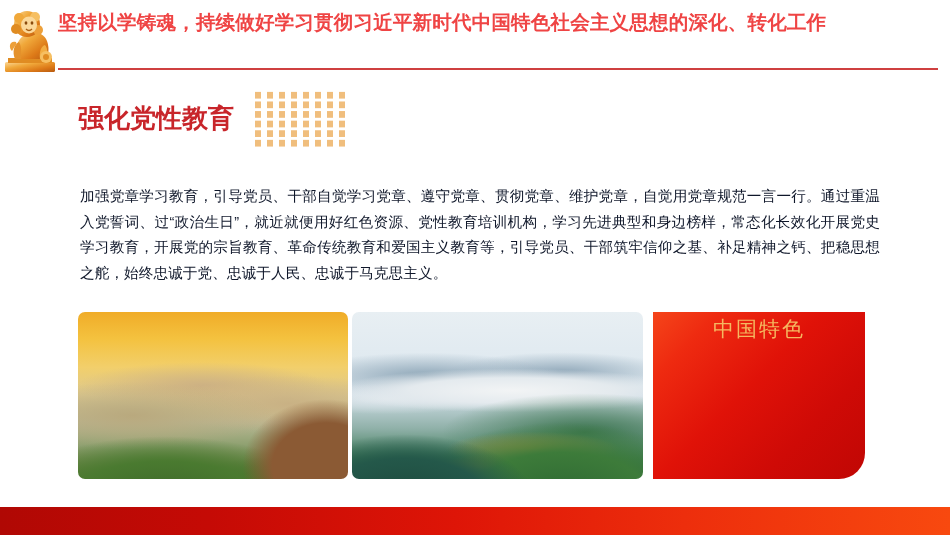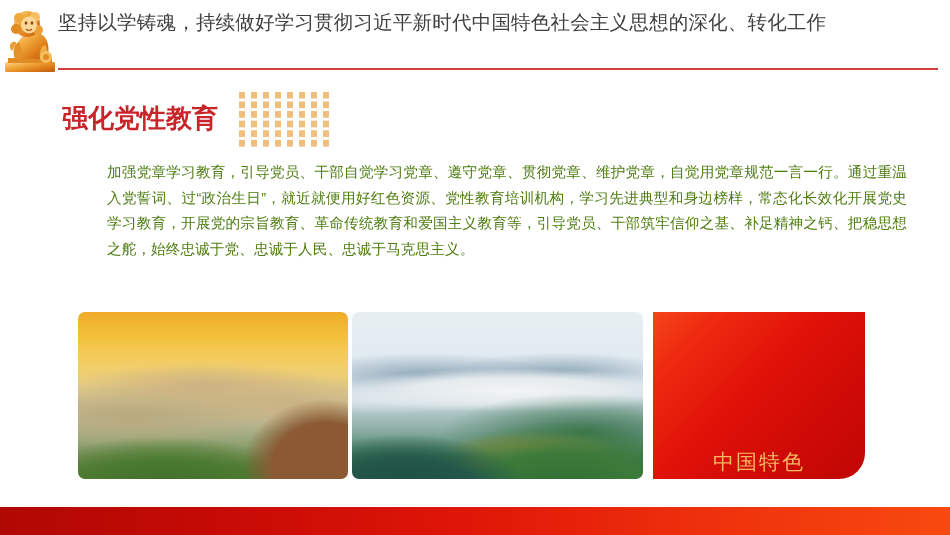--- a/index.html
+++ b/index.html
@@ -29,37 +29,37 @@
     width: 56px;
     height: 72px;
   }
   .header-title {
     position: absolute;
     left: 58px;
     top: 9px;
     width: 880px;
     font-size: 19.5px;
     line-height: 26px;
-    font-weight: normal;
-    color: #404040;
+    font-weight: bold;
+    color: #ef4444;
     letter-spacing: 0.2px;
   }
   .header-rule {
     position: absolute;
     left: 58px;
     top: 68px;
     width: 880px;
     height: 1.6px;
     background: #cf4040;
   }
 
   
   .section-heading-wrap {
     position: absolute;
-    left: 62px;
+    left: 78px;
     top: 92px;
     height: 52px;
   }
   .dot-grid {
     position: absolute;
     left: 177px;
     top: -3px;
     width: 92px;
     height: 58px;
     background-image:
@@ -76,28 +76,27 @@
     color: #c8252a;
     line-height: 52px;
     white-space: nowrap;
     z-index: 2;
   }
 
   
   .body-text {
     position: absolute;
     left: 80px;
-    top: 160px;
+    top: 184px;
     width: 800px;
     font-size: 14.6px;
     line-height: 25.6px;
-    color: #4d7c0f;
+    color: #0f172a;
     text-align: justify;
     letter-spacing: 0.1px;
-    margin-left: 27px;
   }
 
   
   .media-row {
     position: absolute;
     left: 0;
     top: 312px;
   }
 
   .photo {
@@ -152,21 +151,21 @@
     left: 653px;
     top: 0;
     width: 212px;
     height: 167px;
     border-radius: 0 0 26px 0;
     background:
       linear-gradient(135deg, #f5451a 0%, #ee2a10 18%, #e01208 45%, #cf0a06 72%, #c00704 100%);
     display: flex;
     flex-direction: column;
     align-items: center;
-    justify-content: flex-end;
+    justify-content: space-between;
   }
   .red-card-line {
     font-size: 21px;
     font-weight: normal;
     color: #f5b860;
     line-height: 34px;
     letter-spacing: 2px;
   }
 
   

